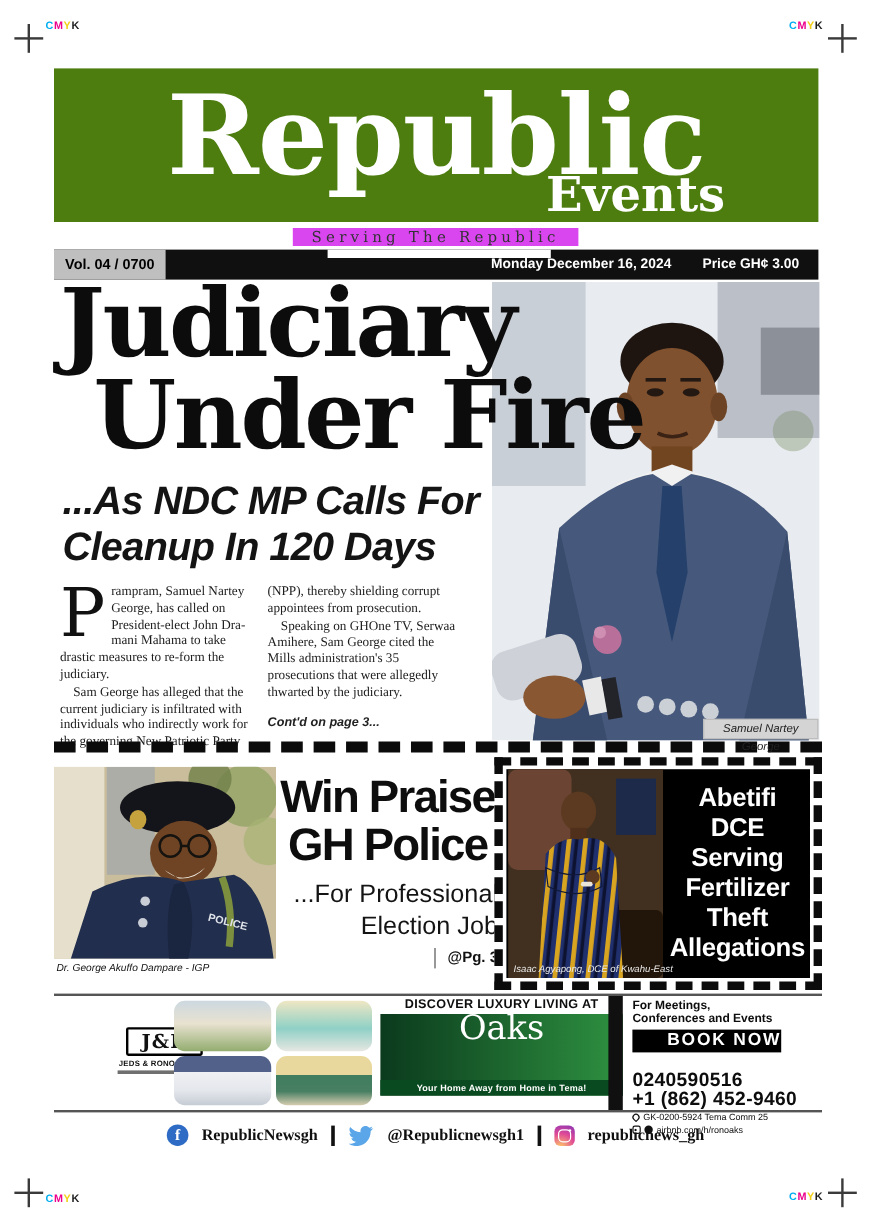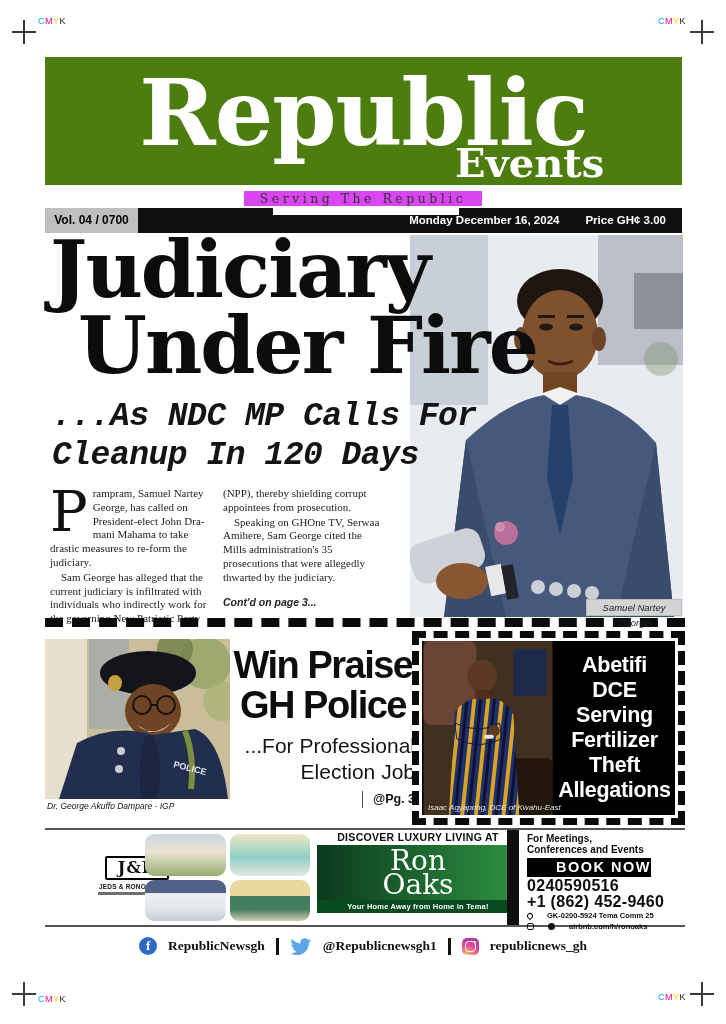--- a/index.html
+++ b/index.html
@@ -4,21 +4,21 @@
 <style>
   * { margin:0; padding:0; box-sizing:border-box; }
   html,body { background:#fff; }
   .page { position:relative; width:726px; height:1024px; background:#fff; overflow:hidden;
           font-family:"Liberation Sans", sans-serif; }
 
   
   .cross { position:absolute; width:24px; height:24px; }
   .cross::before { content:""; position:absolute; left:11px; top:0; bottom:0; width:1.5px; background:#3a3a3a; }
   .cross::after  { content:""; position:absolute; top:11px; left:0; right:0; height:1.5px; background:#3a3a3a; }
-  .cmyk { position:absolute; font-size:9px; font-weight:normal; letter-spacing:.5px; }
+  .cmyk { position:absolute; font-size:9px; font-weight:bold; letter-spacing:.5px; }
   .cmyk .c{color:#00aeef}.cmyk .m{color:#ec008c}.cmyk .y{color:#f2cf15}.cmyk .k{color:#1c1c1c}
 
   
   .masthead { position:absolute; left:45px; top:57px; width:637px; height:128px; background:#4d7c0f; }
   .mast-title { text-align:center; color:#fff; font-family:"DejaVu Serif", serif; font-weight:bold;
                 font-size:92px; line-height:116px; margin-top:-2px; letter-spacing:-1px; }
   .mast-sub { position:absolute; left:410px; top:82px; color:#fff; font-family:"DejaVu Serif", serif;
               font-weight:bold; font-size:40px; }
   .tagline-wrap { position:absolute; left:0; top:189px; width:726px; text-align:center; z-index:3; }
   .tagline { display:inline-block; background:#d946ef; padding:0 16px; font-family:"DejaVu Serif", serif;
@@ -35,21 +35,21 @@
   
   .photo-main { position:absolute; left:410px; top:235px; width:273px; height:382px; }
   .photo-main-caption { position:absolute; left:586px; top:599px; width:96px; height:17px; background:#d4d4d4;
                         border:1px solid #bdbdbd; font-style:italic; font-size:9.5px; line-height:15px;
                         text-align:center; color:#222; z-index:4; }
   .headline { position:absolute; left:50px; top:232px; z-index:3; color:#0c0c0c;
               font-family:"DejaVu Serif", serif; font-weight:bold; font-size:79px; line-height:76px;
               letter-spacing:-2px; }
   .headline .l2 { padding-left:28px; }
   .subhead { position:absolute; left:52px; top:397px; z-index:3; color:#141414;
-             font-family:Liberation Mono, monospace; font-weight:bold; font-style:italic;
+             font-family:Liberation Sans, sans-serif; font-weight:bold; font-style:italic;
              font-size:33px; line-height:39px; letter-spacing:-.5px; }
   .bodytext { position:absolute; left:50px; top:487px; width:332px; display:flex; gap:14px;
               font-family:"Liberation Serif", serif; font-size:11px; line-height:13.8px; color:#1c1c1c; }
   .bodytext .col { width:159px; }
   .dropcap { float:left; font-family:"DejaVu Serif", serif; font-size:56px; line-height:45px;
              padding:2px 5px 0 0; color:#111; }
   .p-indent { text-indent:11px; margin-top:1px; }
   .contd { margin-top:11px; font-family:"Liberation Sans", sans-serif; font-weight:bold;
            font-style:italic; font-size:10.5px; color:#222; }
 
@@ -98,22 +98,22 @@
            line-height:24px; }
   .ron-n.first { padding-top:4px; }
   .ron-tag { position:absolute; left:0; right:0; bottom:0; height:13px; line-height:13px; background:#0a4a21;
              color:#fff; font-size:7.5px; font-weight:bold; text-align:center; letter-spacing:.2px; }
   .ad-div { position:absolute; left:462px; top:0; width:12px; height:95px; background:#101010; }
   .booking { position:absolute; left:482px; top:3px; width:158px; color:#0d0d0d; }
   .bk-line { font-size:10px; font-weight:bold; line-height:11px; }
   .bk-cta { margin-top:3px; width:124px; height:19px; background:#000; color:#fff; text-align:right;
             line-height:19px; font-weight:bold; font-size:14.5px; letter-spacing:1.5px; }
   .bk-phone { font-size:16px; font-weight:bold; letter-spacing:.3px; line-height:15.5px; }
-  .bk-phone.first { margin-top:1px; }
-  .bk-small { display:flex; align-items:center; gap:14px; font-size:7.5px; font-weight:bold; margin-top:2px; }
+  .bk-phone.first { margin-top:16px; }
+  .bk-small { display:flex; align-items:center; gap:3px; font-size:7.5px; font-weight:normal; margin-top:2px; }
   .pin-ic { width:6px; height:6px; border:1.2px solid #111; border-radius:50% 50% 50% 0; transform:rotate(-45deg); flex:none; }
   .igm-ic { width:7px; height:7px; border:1.2px solid #111; border-radius:2px; flex:none; }
   .fbm-ic { width:7px; height:7px; background:#111; border-radius:50%; flex:none; }
 
   
   .social { position:absolute; left:0; top:933px; width:726px; height:26px; display:flex;
             justify-content:center; align-items:center; gap:11px; }
   .soc-label { font-family:"Liberation Serif", serif; font-weight:bold; font-size:13.5px; color:#101010; }
   .sep { width:3px; height:17px; background:#111; }
   .fb-ic { width:18px; height:18px; border-radius:50%; background:#2e6bc4; color:#fff; text-align:center;
@@ -285,21 +285,20 @@
     </div>
     <div class="props">
       <div class="prop p1"></div>
       <div class="prop p2"></div>
       <div class="prop p3"></div>
       <div class="prop p4"></div>
     </div>
     <div class="ron">
       <div class="ron-head">DISCOVER LUXURY LIVING AT</div>
       <div class="ron-panel">
-        <div class="ron-n first">Ron</div>
         <div class="ron-n">Oaks</div>
         <div class="ron-tag">Your Home Away from Home in Tema!</div>
       </div>
     </div>
     <div class="ad-div"></div>
     <div class="booking">
       <div class="bk-line">For Meetings,</div>
       <div class="bk-line">Conferences and Events</div>
       <div class="bk-cta">BOOK NOW</div>
       <div class="bk-phone first">0240590516</div>

